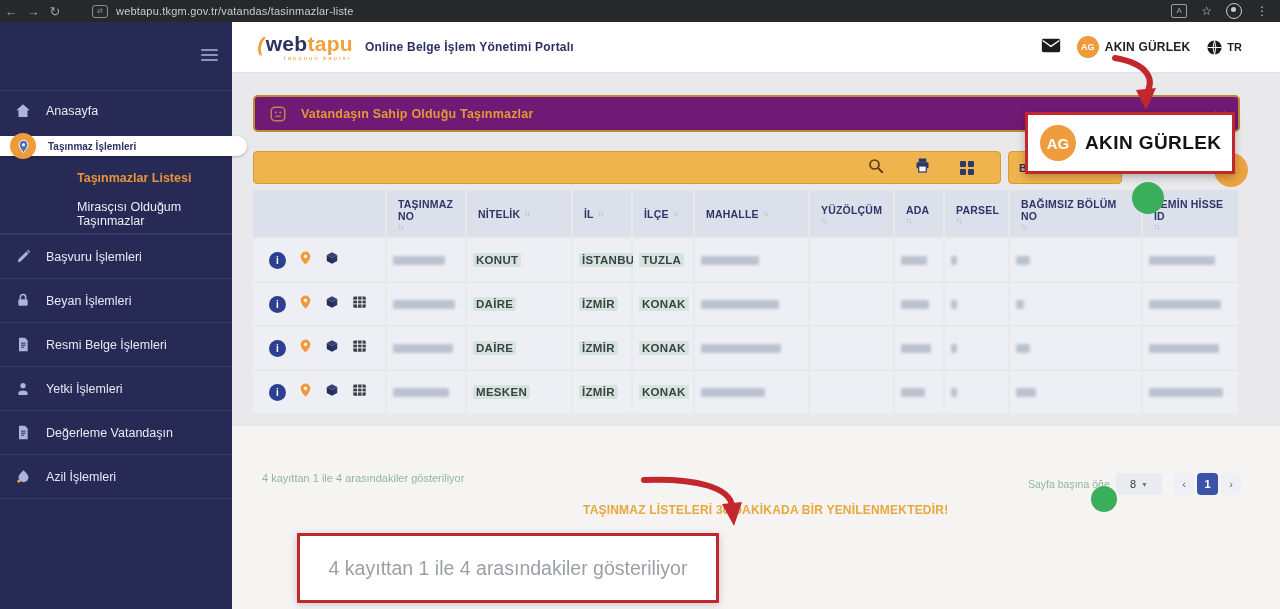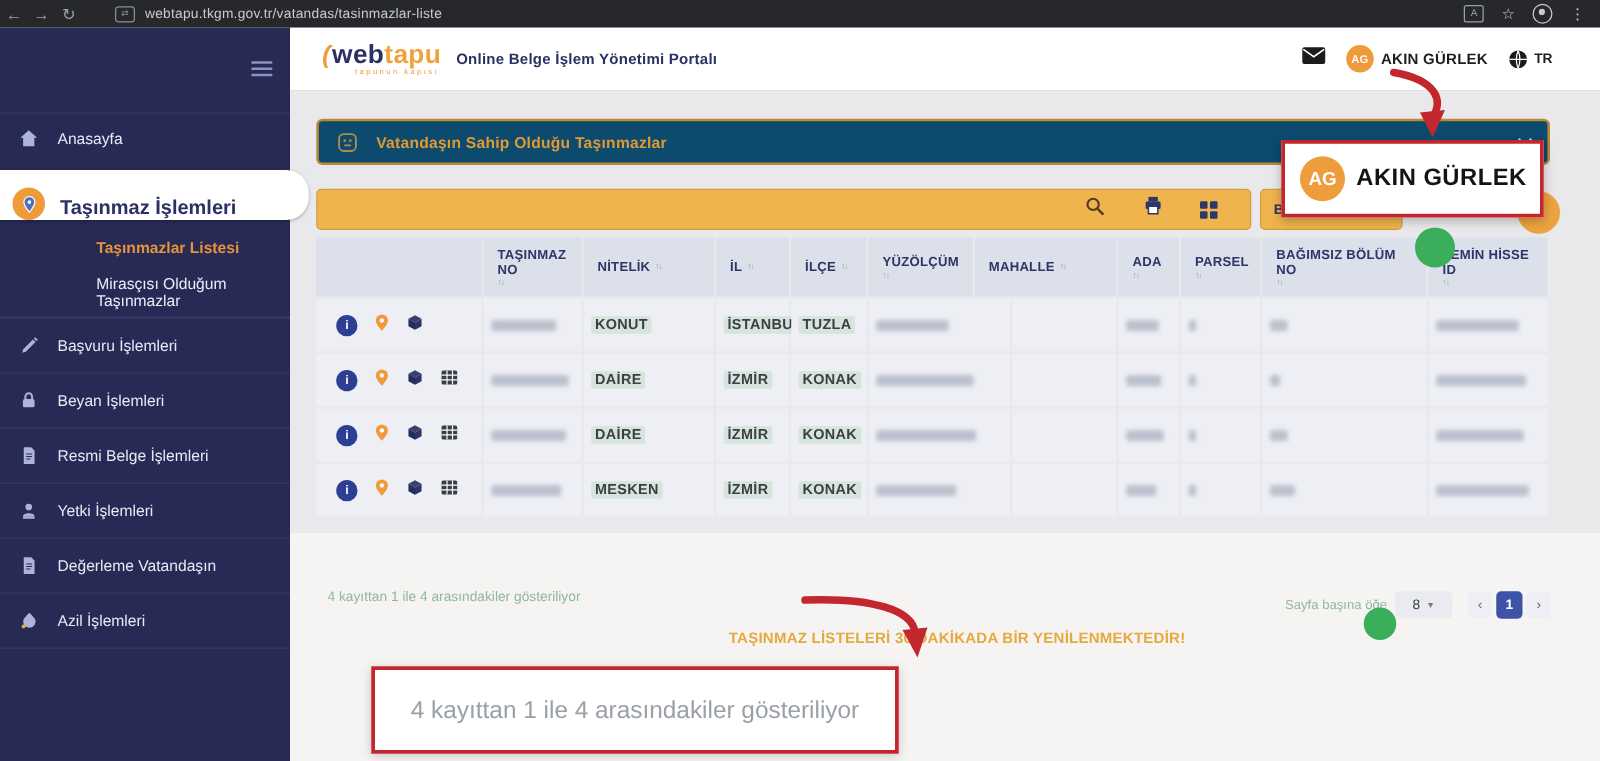--- a/index.html
+++ b/index.html
@@ -24,23 +24,23 @@
 
   
   .sidebar{position:absolute;left:0;top:22px;width:232px;height:587px;background:#262a54;z-index:4}
   .hamb{position:absolute;top:24px;right:14px;width:17px;cursor:pointer}
   .hamb div{height:2px;background:#8d92c0;margin:3px 0;border-radius:1px}
   .snav{position:absolute;top:68px;left:0;width:100%}
   .sitem{display:flex;align-items:center;height:40px;padding-left:12px;
     color:#e8e9f4;font-size:12.5px;border-top:1px solid rgba(255,255,255,.08);cursor:pointer}
   .sitem .ic{width:22px;display:flex;justify-content:center;margin-right:12px}
   .sitem.h43{height:43px}
-  .active-pill{display:flex;align-items:flex-end;height:40px;width:237px;background:#ffffff;
+  .active-pill{display:flex;align-items:center;height:20px;width:237px;background:#ffffff;
     border-radius:0 18px 18px 0;margin:5px 0;padding-left:10px;color:#2c3163;font-weight:bold;
-    font-size:16px;cursor:pointer;box-shadow:0 1px 3px rgba(0,0,0,.25)}
+    font-size:10px;cursor:pointer;box-shadow:0 1px 3px rgba(0,0,0,.25)}
   .pinwrap{width:26px;height:26px;border-radius:50%;background:#ef9a3b;display:flex;
     align-items:center;justify-content:center;margin-right:12px}
   .subitem{display:flex;align-items:center;height:34px;padding-left:77px;font-size:12.5px;
     color:#ecedf6;cursor:pointer}
   .subitem.on{color:#e8933c;font-weight:bold}
   .sideblock-end{border-bottom:1px solid rgba(255,255,255,.08)}
 
   
   .apph{position:absolute;left:232px;top:22px;width:1048px;height:50px;background:#fff;
     border-bottom:1px solid #e2e2e6;display:flex;align-items:center;z-index:3}
@@ -55,21 +55,21 @@
   .agc{width:22px;height:22px;border-radius:50%;background:#ef9a3b;color:#fff;font-weight:bold;
     font-size:9px;display:flex;align-items:center;justify-content:center}
   .uname{color:#1f1f1f;font-weight:bold;font-size:12px;letter-spacing:.2px;margin-left:-10px}
   .langw{display:flex;align-items:center;gap:4px}
   .lang{font-weight:bold;font-size:11px;color:#1f1f1f}
 
   
   .content{position:absolute;left:232px;top:72px;width:1048px;height:537px;
     background:linear-gradient(#e9e9eb 0 66%,#f6f4f3 66% 100%);z-index:1}
 
-  .panelbar{position:absolute;left:253px;top:95px;width:987px;height:37px;background:#0c4a6e;
+  .panelbar{position:absolute;left:253px;top:95px;width:987px;height:37px;background:#701a75;
     border:2px solid #bd8a33;border-radius:5px;display:flex;align-items:center;
     box-sizing:border-box;z-index:2;cursor:pointer}
   .panelbar .ptxt{color:#e09a35;font-weight:bold;font-size:12.5px;letter-spacing:.2px;margin-left:14px}
   .pchev{margin-left:auto;margin-right:12px}
 
   .toolbar{position:absolute;left:253px;top:151px;width:748px;height:33px;background:#efb44d;
     border:1px solid #d19d3c;border-radius:4px;box-sizing:border-box;display:flex;
     align-items:center;justify-content:flex-end;gap:28px;padding-right:26px;z-index:2}
   .tb2{position:absolute;left:1008px;top:151px;width:114px;height:33px;background:#efb44d;
     border:1px solid #d19d3c;border-radius:4px;box-sizing:border-box;display:flex;
@@ -325,26 +325,26 @@
         <span class="sort">↑↓</span>
       </div>
     <div class="hcell c3">
         <span>İL</span>
         <span class="sort">↑↓</span>
       </div>
     <div class="hcell c4">
         <span>İLÇE</span>
         <span class="sort">↑↓</span>
       </div>
+    <div class="hcell c5">
+        <span>MAHALLE</span>
+        <span class="sort">↑↓</span>
+      </div>
     <div class="hcell c6">
         <span>YÜZÖLÇÜM</span>
-        <span class="sort">↑↓</span>
-      </div>
-    <div class="hcell c5">
-        <span>MAHALLE</span>
         <span class="sort">↑↓</span>
       </div>
     <div class="hcell c7">
         <span>ADA</span>
         <span class="sort">↑↓</span>
       </div>
     <div class="hcell c8">
         <span>PARSEL</span>
         <span class="sort">↑↓</span>
       </div>

